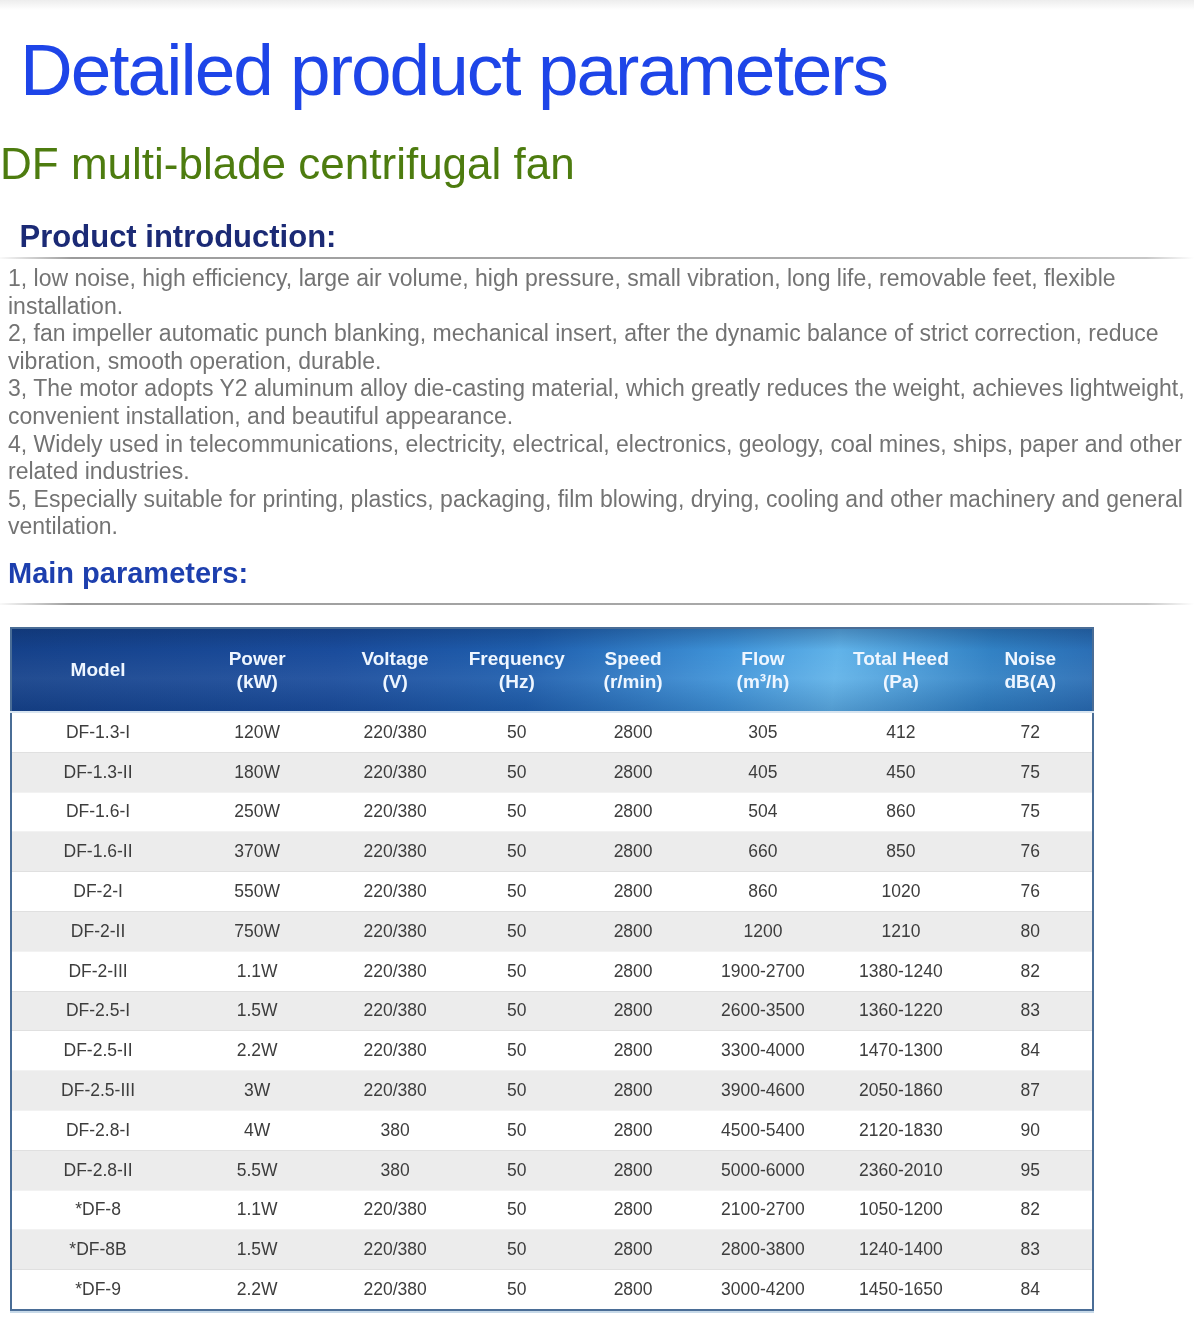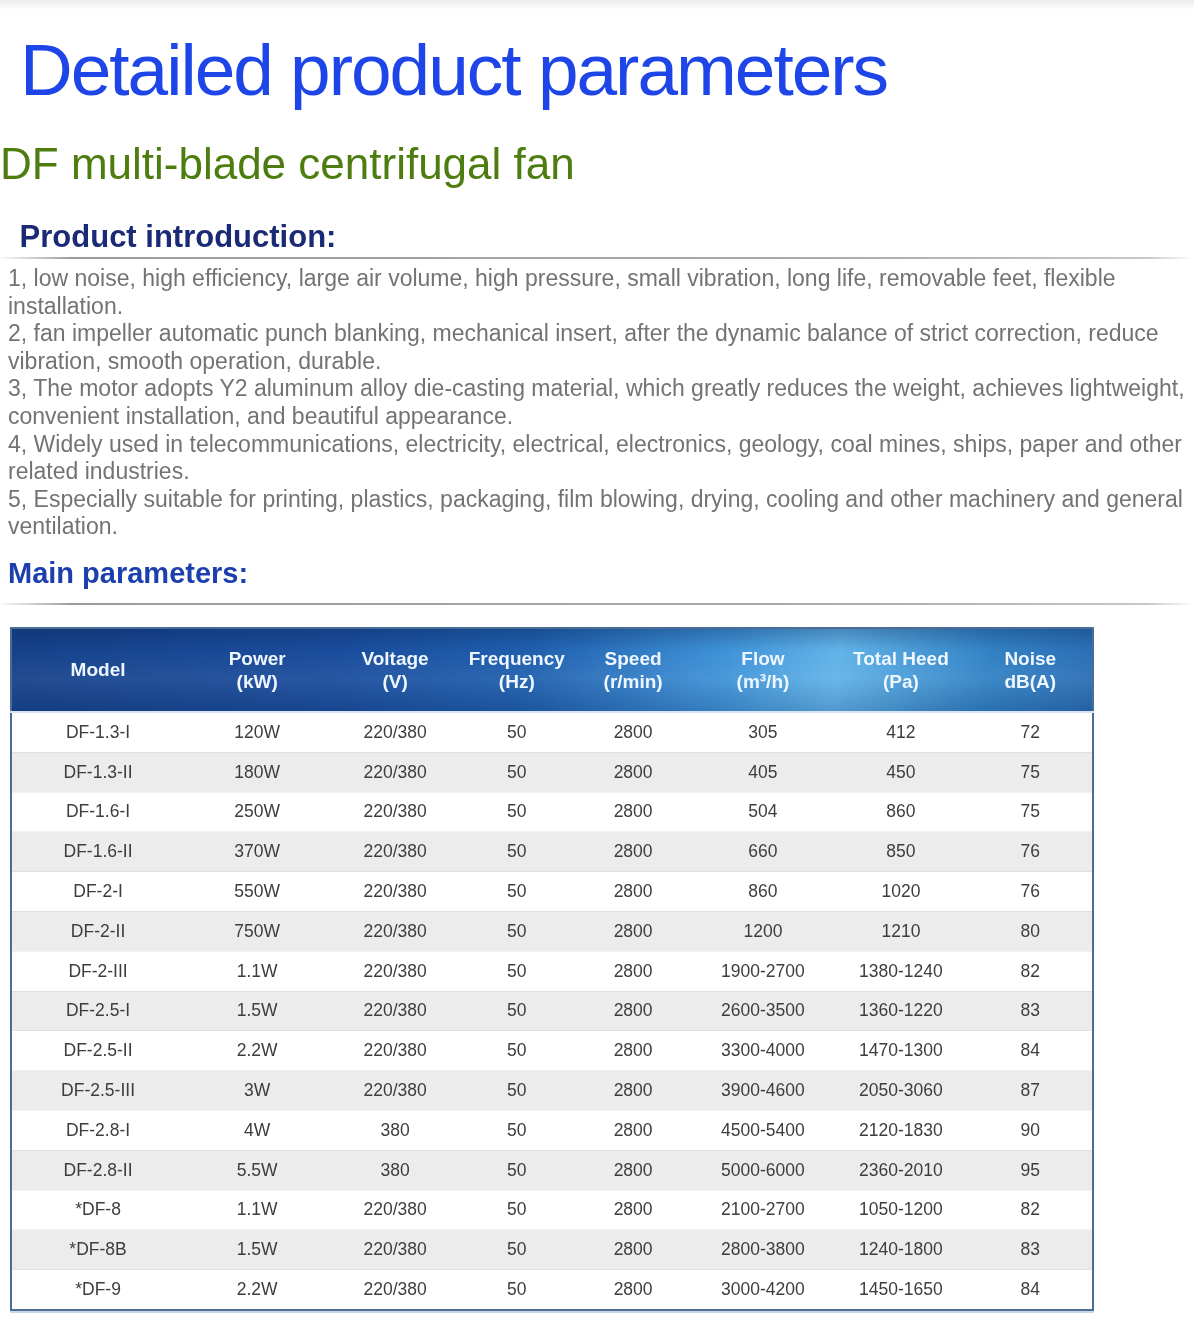--- a/index.html
+++ b/index.html
@@ -270,21 +270,21 @@
         <td>1470-1300</td>
         <td>84</td>
       </tr>
       <tr>
         <td>DF-2.5-III</td>
         <td>3W</td>
         <td>220/380</td>
         <td>50</td>
         <td>2800</td>
         <td>3900-4600</td>
-        <td>2050-3060</td>
+        <td>2050-1860</td>
         <td>87</td>
       </tr>
       <tr>
         <td>DF-2.8-I</td>
         <td>4W</td>
         <td>380</td>
         <td>50</td>
         <td>2800</td>
         <td>4500-5400</td>
         <td>2120-1830</td>
@@ -310,21 +310,21 @@
         <td>1050-1200</td>
         <td>82</td>
       </tr>
       <tr>
         <td>*DF-8B</td>
         <td>1.5W</td>
         <td>220/380</td>
         <td>50</td>
         <td>2800</td>
         <td>2800-3800</td>
-        <td>1240-1800</td>
+        <td>1240-1400</td>
         <td>83</td>
       </tr>
       <tr>
         <td>*DF-9</td>
         <td>2.2W</td>
         <td>220/380</td>
         <td>50</td>
         <td>2800</td>
         <td>3000-4200</td>
         <td>1450-1650</td>

